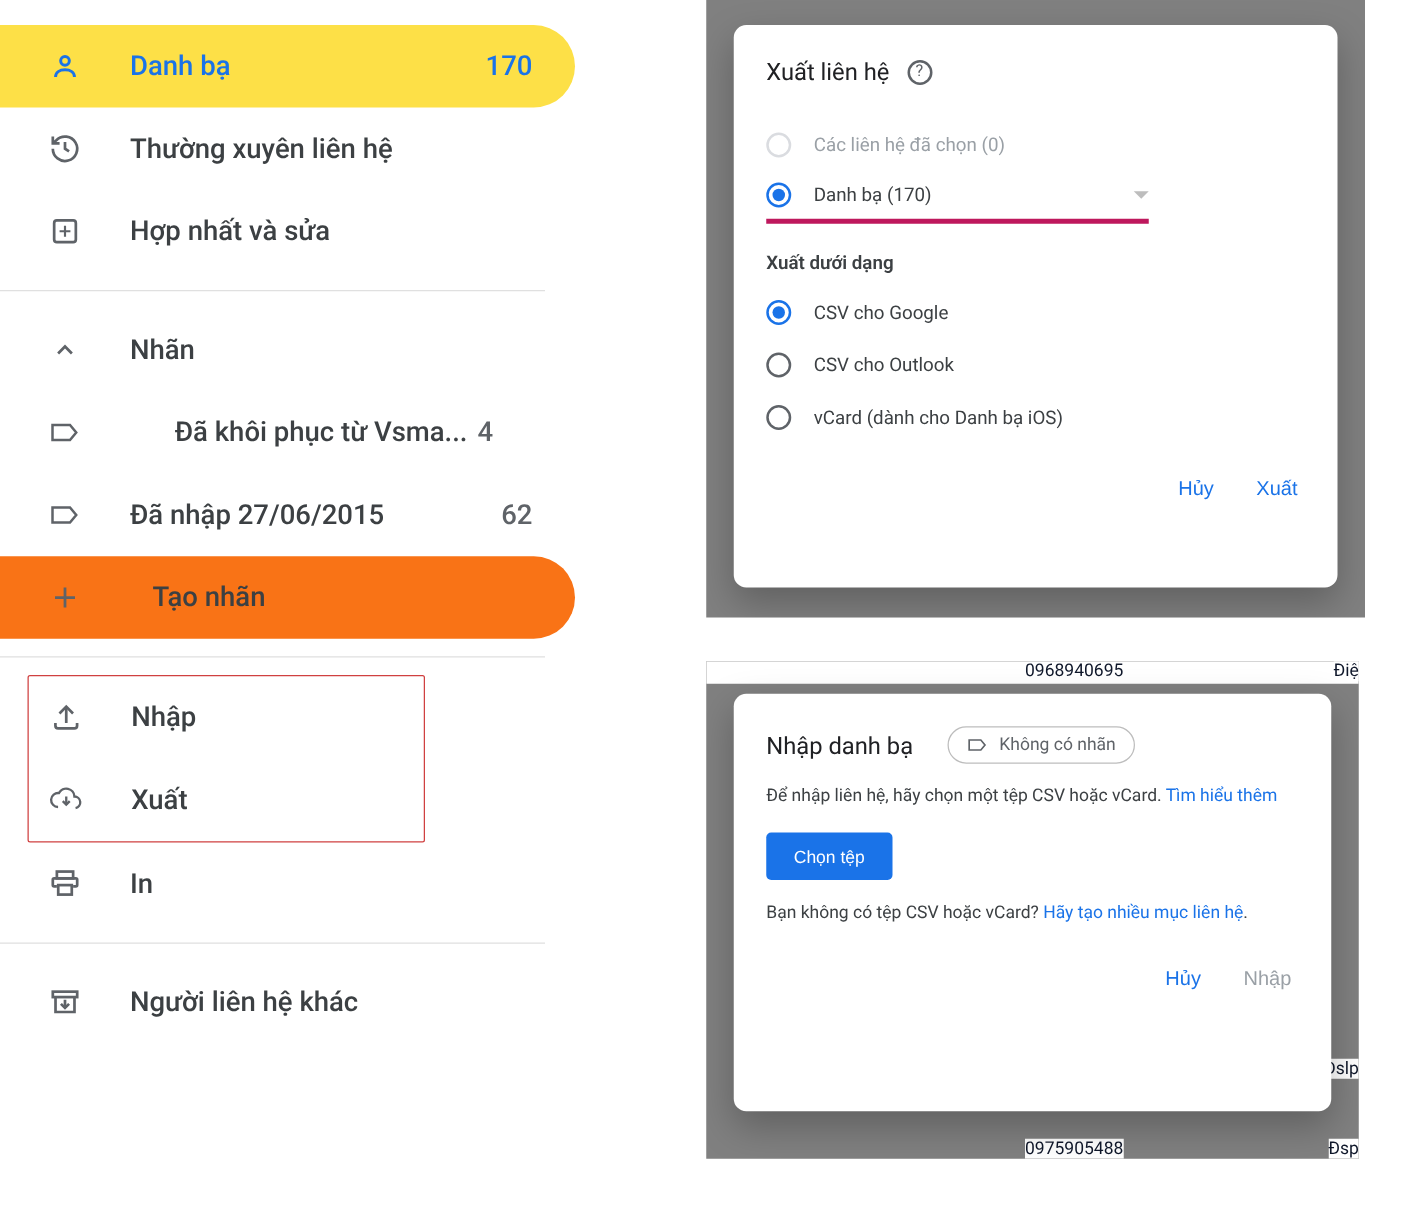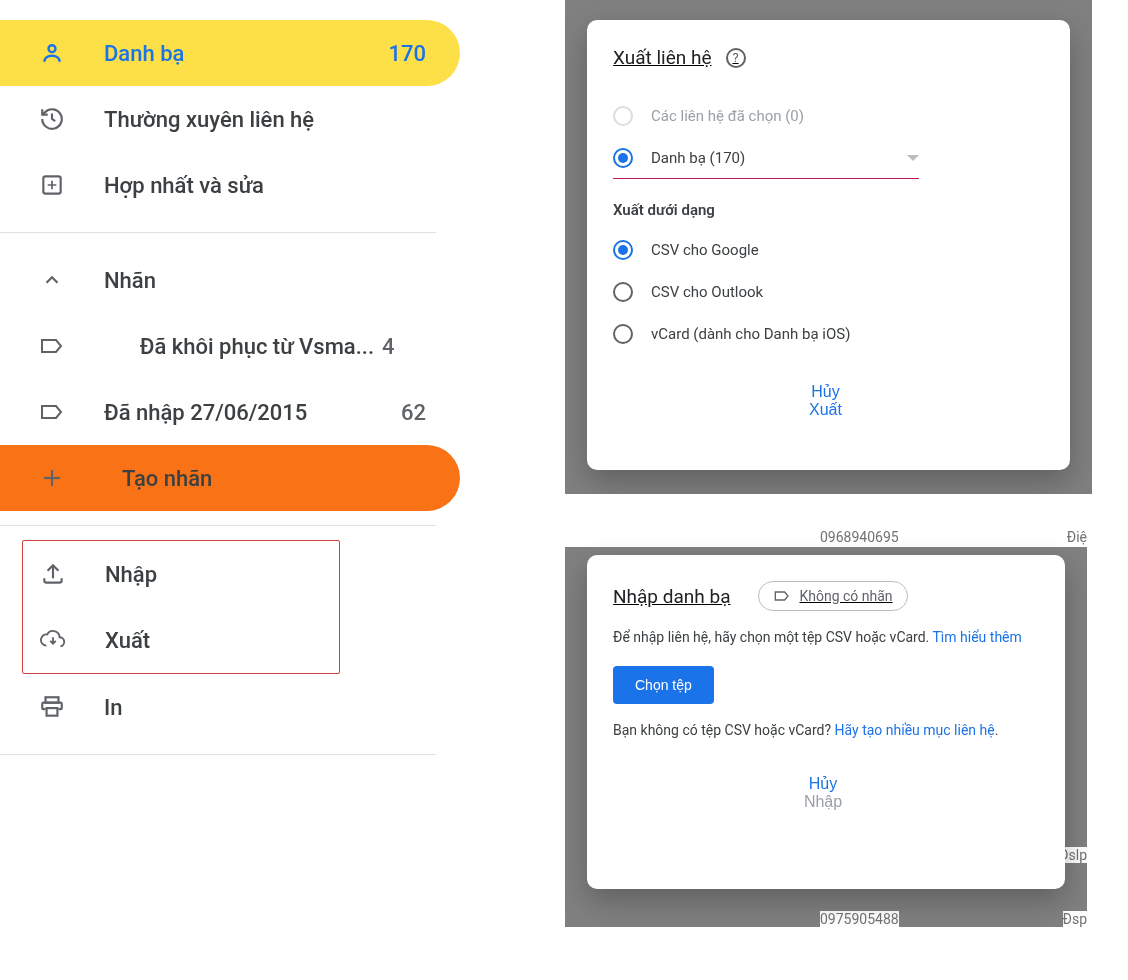--- a/index.html
+++ b/index.html
@@ -98,21 +98,20 @@
   .panel-bg.top .dialog {
     left: 22px; top: 20px; width: 483px; height: 450px;
   }
   .panel-bg.bottom .dialog {
     left: 22px; top: 26px; width: 478px; height: 334px;
   }
   .dialog-title-row {
     display: flex;
     align-items: center;
     margin-bottom: 26px;
-    text-decoration: underline;
   }
   .dialog-title {
     font-size: 19px;
     color: #202124;
     font-weight: 400;
     margin-right: 14px;
   }
   .help-icon {
     width: 20px; height: 20px;
     border: 2px solid #5f6368;
@@ -145,21 +144,21 @@
   }
   .radio-row.disabled .radio { border-color: #dadce0; }
   .radio.checked { border-color: #1a73e8; }
   .radio.checked::after {
     content: "";
     width: 10px; height: 10px;
     background: #1a73e8;
     border-radius: 50%;
   }
   .dropdown-row {
-    border-bottom: 1px solid #be185d;
+    border-bottom: 4px solid #be185d;
     width: 306px;
     position: relative;
   }
   .dropdown-arrow {
     position: absolute;
     right: 0; top: 50%;
     transform: translateY(-50%);
     width: 0; height: 0;
     border-left: 6px solid transparent;
     border-right: 6px solid transparent;
@@ -168,23 +167,23 @@
   .section-header {
     font-size: 15px;
     font-weight: 600;
     color: #3c4043;
     margin-top: 22px;
     margin-bottom: 10px;
   }
   .dialog-actions {
     display: flex;
     justify-content: flex-end;
+    gap: 34px;
     margin-top: 28px;
     padding-right: 6px;
-    flex-direction: column;
   }
   .text-btn {
     font-size: 16px;
     font-weight: 500;
     color: #1a73e8;
     cursor: pointer;
     background: none;
     border: none;
   }
   .text-btn.disabled { color: #9aa0a6; cursor: default; }
@@ -214,21 +213,21 @@
     border: none;
     border-radius: 4px;
     padding: 11px 22px;
     font-size: 14px;
     font-weight: 500;
     margin-top: 18px;
     cursor: pointer;
   }
   .bottom-bg-num {
     position: absolute;
-    color: #737373;
+    color: #0f172a;
     font-size: 14px;
     background: #fff;
   }
 
   svg { display: block; }
 </style>
 </head>
 <body>
 
 <div class="sidebar">
@@ -337,20 +336,31 @@
         <rect x="6" y="3" width="12" height="5"></rect>
         <path d="M6 14H4a1 1 0 0 1-1-1V9a1 1 0 0 1 1-1h16a1 1 0 0 1 1 1v4a1 1 0 0 1-1 1h-2"></path>
         <rect x="7" y="13" width="10" height="7"></rect>
       </svg>
     </span>
     <span class="label">In</span>
   </div>
 
   <div class="divider"></div>
 
+  <div class="nav-item">
+    <span class="icon-slot">
+      <svg width="26" height="26" viewBox="0 0 24 24" fill="none" stroke="currentColor" stroke-width="2">
+        <rect x="3" y="4" width="18" height="4"></rect>
+        <path d="M5 8v11h14V8"></path>
+        <polyline points="9 13 12 16 15 13"></polyline>
+          <line x1="12" y1="10" x2="12" y2="16"></line>
+      </svg>
+    </span>
+    <span class="label">Người liên hệ khác</span>
+  </div>
 
 </div>
 
 <div class="panel-bg top">
   <div class="dialog">
     <div class="dialog-title-row">
       <div class="dialog-title">Xuất liên hệ</div>
       <div class="help-icon">?</div>
     </div>
 

